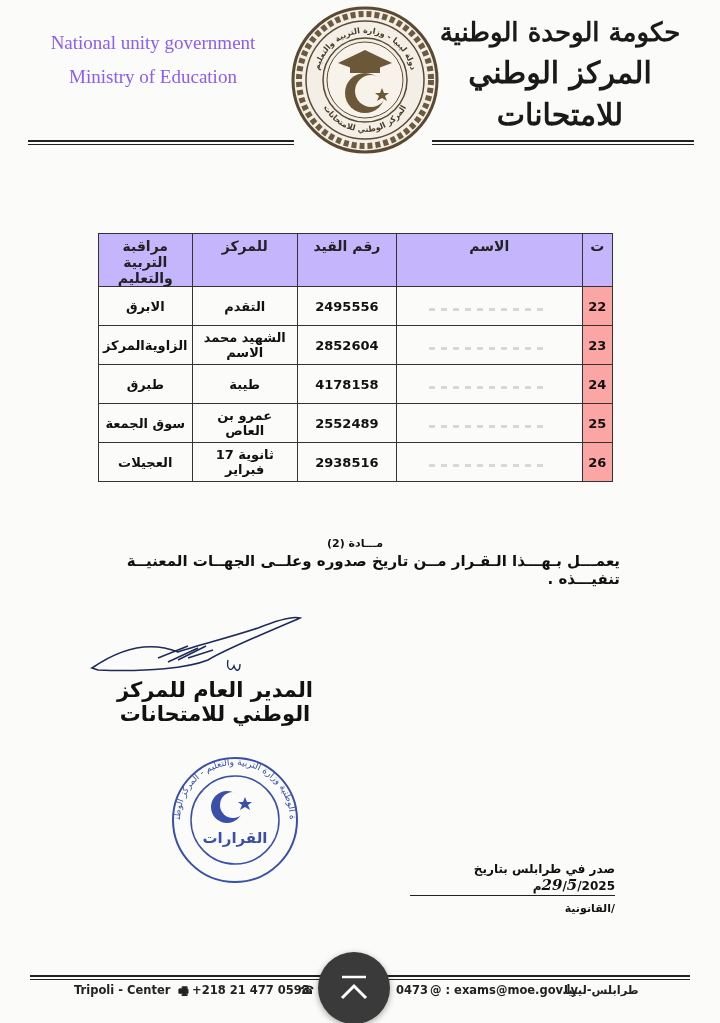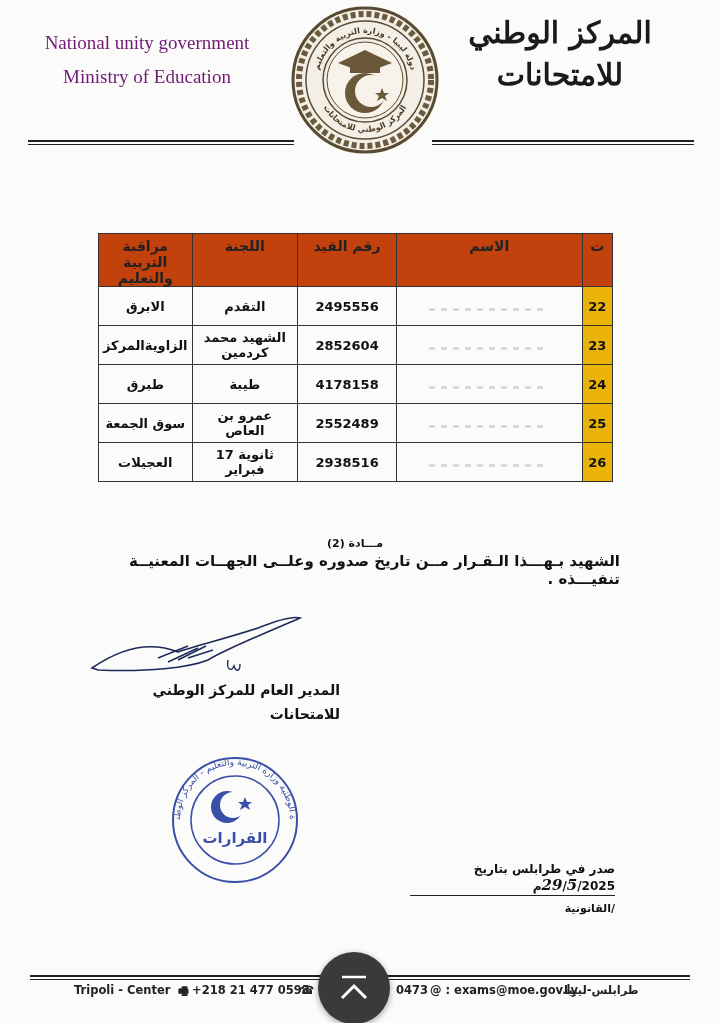--- a/index.html
+++ b/index.html
@@ -1,45 +1,45 @@
 <!DOCTYPE html>
 <html><head>
 <meta charset="utf-8">
 <style>
   html, body { margin:0; padding:0; }
   body { width:720px; height:1023px; background:#fbfbfa; position:relative; overflow:hidden; font-family:"DejaVu Sans", sans-serif; color:#111; }
-  .hdr-en { position:absolute; left:12px; top:26px; width:270px; text-align:center; font-family:"Liberation Serif", serif; font-size:19px; line-height:34px; color:#701a75; }
+  .hdr-en { position:absolute; left:18px; top:26px; width:270px; text-align:center; font-family:"Liberation Serif", serif; font-size:19px; line-height:34px; color:#8b5cf6; }
   .hdr-en div { white-space:nowrap; }
   .hdr-ar { position:absolute; right:30px; top:12px; width:260px; text-align:center; direction:rtl; font-family:"DejaVu Serif", serif; color:#1a1a1a; }
   .hdr-ar .l1 { font-size:26px; line-height:40px; font-weight:bold; }
   .hdr-ar .l2 { font-size:24px; line-height:34px; font-weight:bold; }
   .hdr-ar .l3 { font-size:30px; line-height:42px; font-weight:bold; letter-spacing:1px; }
   .rule { position:absolute; height:0; border-top:2px solid #222; border-bottom:1px solid #222; padding-top:2px; }
   .rule.l { left:28px; top:140px; width:266px; }
   .rule.r { left:432px; top:140px; width:262px; }
   .logo { position:absolute; left:290px; top:5px; width:150px; height:150px; }
 
   table.list { position:absolute; left:98px; top:233px; width:515px; border-collapse:collapse; direction:rtl; font-size:13px; }
   table.list td, table.list th { border:1.2px solid #333; text-align:center; vertical-align:middle; padding:0 4px; }
-  table.list th { background:#c2410c; font-weight:bold; height:46px; font-size:14px; color:#222; vertical-align:top; padding-top:4px; }
+  table.list th { background:#c4b5fd; font-weight:bold; height:46px; font-size:14px; color:#222; vertical-align:top; padding-top:4px; }
   table.list td { height:38px; font-weight:bold; color:#111; }
-  table.list td.idx { background:#eab308; width:22px; font-weight:bold; font-size:13px; }
+  table.list td.idx { background:#fca5a5; width:22px; font-weight:bold; font-size:13px; }
   .col-name { width:190px; }
   .col-reg { width:96px; }
   .col-comm { width:108px; }
   .name-blur { display:inline-block; width:120px; height:3px; background:repeating-linear-gradient(90deg,#c9c9c9 0 6px,transparent 6px 12px); opacity:.7; }
 
   .article { position:absolute; left:90px; top:537px; width:530px; text-align:center; direction:rtl; }
   .article .title { font-size:11px; font-weight:bold; margin-bottom:2px; }
   .article .body { font-size:15px; font-weight:bold; text-align:right; }
 
   .signature { position:absolute; left:88px; top:610px; width:220px; height:75px; }
   .signer { position:absolute; left:90px; top:678px; width:250px; direction:rtl; text-align:center; font-weight:bold; }
   .signer .name { font-size:15px; line-height:22px; }
-  .signer .role { font-size:14px; line-height:24px; text-align:right; }
+  .signer .role { font-size:21px; line-height:24px; }
 
   .stamp { position:absolute; left:165px; top:755px; width:140px; height:130px; }
 
   .issued { position:absolute; left:410px; top:862px; width:205px; direction:rtl; text-align:right; font-size:12px; font-weight:bold; }
   .issued .line1 { border-bottom:1.5px solid #222; display:inline-block; padding-bottom:1px; }
   .issued .hand { font-family:"DejaVu Serif", serif; font-style:italic; font-size:15px; }
   .issued .line2 { font-size:11px; margin-top:6px; }
 
   .frule { position:absolute; left:30px; top:975px; width:660px; border-top:2.5px solid #222; border-bottom:1px solid #222; height:2px; }
   .footer { position:absolute; left:74px; top:983px; width:560px; font-size:11.5px; font-weight:bold; color:#222; white-space:nowrap; }
@@ -66,49 +66,50 @@
   <circle cx="75" cy="88" r="20" fill="#6a5838"></circle>
   <circle cx="81" cy="86" r="16" fill="#f7f3ea"></circle>
   <polygon points="92,83 94,88 99,88 95,91 97,96 92,93 87,96 89,91 85,88 90,88" fill="#6a5838"></polygon>
   <path id="arcTop" d="M 28 75 A 47 47 0 0 1 122 75" fill="none"></path>
   <path id="arcBot" d="M 28 80 A 47 47 0 0 0 122 80" fill="none"></path>
   <text font-size="8" fill="#4a3b25" font-weight="bold"><textPath href="#arcTop" startOffset="50%" text-anchor="middle">دولة ليبيا - وزارة التربية والتعليم</textPath></text>
   <text font-size="8" fill="#4a3b25" font-weight="bold"><textPath href="#arcBot" startOffset="50%" text-anchor="middle">المركز الوطني للامتحانات</textPath></text>
 </svg>
 
 <div class="hdr-ar">
+  <div class="l1">حكومة الوحدة الوطنية</div>
   <div class="l3">المركز الوطني للامتحانات</div>
 </div>
 
 <div class="rule l"></div>
 <div class="rule r"></div>
 
 <table class="list">
   <thead>
     <tr>
       <th class="idx-h">ت</th>
       <th class="col-name">الاسم</th>
       <th class="col-reg">رقم القيد</th>
-      <th class="col-comm">اللجنة</th>
+      <th class="col-comm">للمركز</th>
       <th>مراقبة التربية والتعليم</th>
     </tr>
   </thead>
   <tbody>
     <tr>
       <td class="idx">22</td>
       <td><span class="name-blur"></span></td>
       <td>2495556</td>
       <td>التقدم</td>
       <td>الابرق</td>
     </tr>
     <tr>
       <td class="idx">23</td>
       <td><span class="name-blur"></span></td>
       <td>2852604</td>
-      <td>الشهيد محمد كردمين</td>
+      <td>الشهيد محمد الاسم</td>
       <td>الزاويةالمركز</td>
     </tr>
     <tr>
       <td class="idx">24</td>
       <td><span class="name-blur"></span></td>
       <td>4178158</td>
       <td>طيبة</td>
       <td>طبرق</td>
     </tr>
     <tr>
@@ -123,21 +124,21 @@
       <td><span class="name-blur"></span></td>
       <td>2938516</td>
       <td>ثانوية 17 فبراير</td>
       <td>العجيلات</td>
     </tr>
   </tbody>
 </table>
 
 <div class="article">
   <div class="title">مـــادة (2)</div>
-  <div class="body">الشهيد بـهـــذا الـقـرار مــن تاريخ صدوره وعلــى الجهــات المعنيــة تنفيـــذه .</div>
+  <div class="body">يعمـــل بـهـــذا الـقـرار مــن تاريخ صدوره وعلــى الجهــات المعنيــة تنفيـــذه .</div>
 </div>
 
 <svg class="signature" viewBox="0 0 220 75">
   <path d="M4 58 C 30 40, 60 30, 90 42 C 110 35, 140 28, 170 18 C 190 10, 205 6, 212 8 C 180 22, 140 38, 120 50 C 100 58, 60 62, 10 60 Z" fill="none" stroke="#1e2a5a" stroke-width="1.6"></path>
   <path d="M70 48 L 100 36 M80 52 L 110 38 M90 50 L 118 36 M100 48 L 125 40" stroke="#1e2a5a" stroke-width="1.4"></path>
   <path d="M140 50 C 138 60, 144 62, 146 56 C 148 62, 152 62, 152 54" fill="none" stroke="#1e2a5a" stroke-width="1.4"></path>
 </svg>
 
 <div class="signer">
   <div class="role">المدير العام للمركز الوطني للامتحانات</div>

